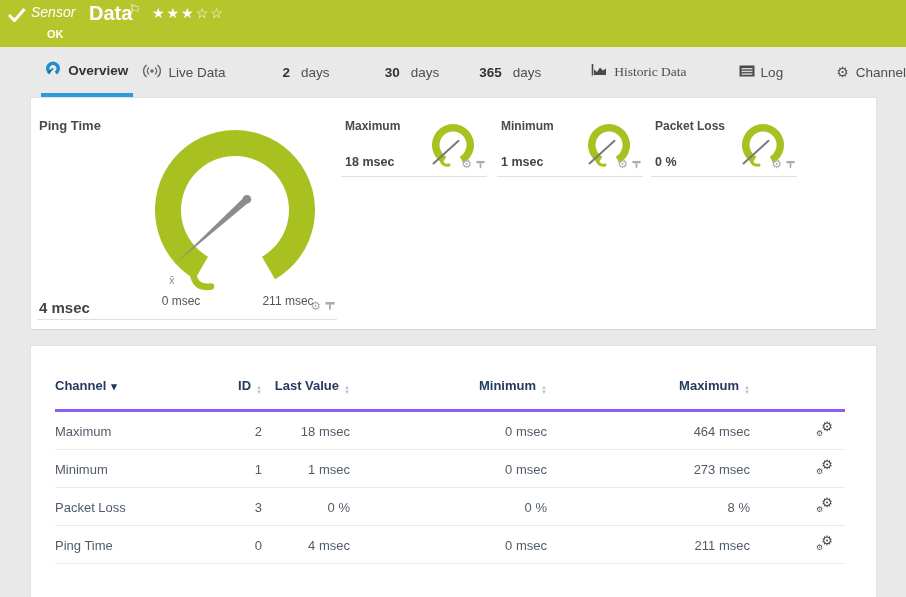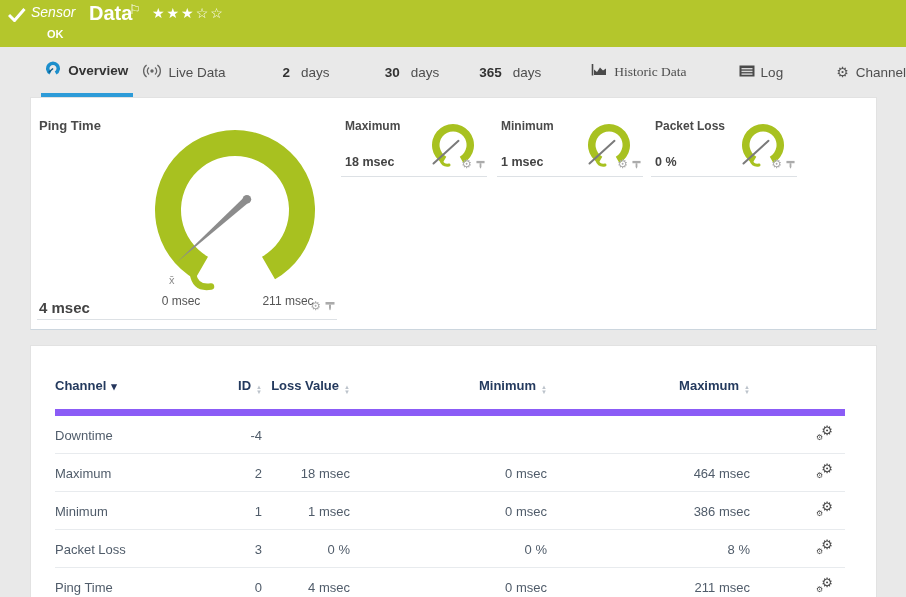--- a/index.html
+++ b/index.html
@@ -54,21 +54,21 @@
      color:#ababab; z-index:2; }
   .ping-widget .widget-tools { right:2px; bottom:4px; }
   .mini .widget-tools { right:2px; bottom:3px; }
   .widget-tools .gear-glyph { font-size:12px; color:#ababab; }
 
   
   table { border-collapse:collapse; table-layout:fixed; width:790px; margin:26px 0 0 24px; }
   col.c-channel{width:150px;} col.c-id{width:57px;} col.c-last{width:88px;}
   col.c-min{width:197px;} col.c-max{width:203px;} col.c-act{width:95px;}
   th { font-size:13px; color:#243a5e; text-align:right; vertical-align:top;
-       padding:6px 0 14px 0; border-bottom:7px solid #8b5cf6; font-weight:bold; cursor:pointer; }
+       padding:6px 0 14px 0; border-bottom:3px solid #8b5cf6; font-weight:bold; cursor:pointer; }
   th.left { text-align:left; }
   td { font-size:13px; color:#505c6a; text-align:right; padding:10px 0 9px 0;
        border-bottom:1px solid #e8ebee; }
   td.left { text-align:left; }
   td.act { padding-right:12px; }
   .sort-desc { color:#24355c; font-size:11px; margin-left:5px; }
   .sort-both { display:inline-flex; flex-direction:column; margin-left:5px;
        font-size:6px; line-height:4.5px; color:#bcc3cb; position:relative; top:-1px; }
   .gears { position:relative; display:inline-block; width:17px; height:15px; color:#4a4a4a; cursor:pointer; }
   .gears .g-big { position:absolute; right:0; top:-3px; font-size:13px; font-style:normal; }
@@ -252,63 +252,55 @@
         <th class="left">
           <span>Channel</span><span class="sort-desc">▾</span>
         </th>
         <th>
           <span>ID</span><span class="sort-both">
               <span>▲</span>
               <span>▼</span>
             </span>
         </th>
         <th>
-          <span>Loss Value</span><span class="sort-both">
+          <span>Last Value</span><span class="sort-both">
               <span>▲</span>
               <span>▼</span>
             </span>
         </th>
         <th>
           <span>Minimum</span><span class="sort-both">
               <span>▲</span>
               <span>▼</span>
             </span>
         </th>
         <th>
           <span>Maximum</span><span class="sort-both">
               <span>▲</span>
               <span>▼</span>
             </span>
         </th>
         <th></th>
       </tr>
     </thead>
     <tbody>
-      <tr>
-        <td class="left">Downtime</td>
-        <td>-4</td>
-        <td></td>
-        <td></td>
-        <td></td>
-        <td class="act"><span class="gears"><i class="g-big">⚙</i><i class="g-small">⚙</i></span></td>
-      </tr>
       <tr>
         <td class="left">Maximum</td>
         <td>2</td>
         <td>18 msec</td>
         <td>0 msec</td>
         <td>464 msec</td>
         <td class="act"><span class="gears"><i class="g-big">⚙</i><i class="g-small">⚙</i></span></td>
       </tr>
       <tr>
         <td class="left">Minimum</td>
         <td>1</td>
         <td>1 msec</td>
         <td>0 msec</td>
-        <td>386 msec</td>
+        <td>273 msec</td>
         <td class="act"><span class="gears"><i class="g-big">⚙</i><i class="g-small">⚙</i></span></td>
       </tr>
       <tr>
         <td class="left">Packet Loss</td>
         <td>3</td>
         <td>0 %</td>
         <td>0 %</td>
         <td>8 %</td>
         <td class="act"><span class="gears"><i class="g-big">⚙</i><i class="g-small">⚙</i></span></td>
       </tr>

